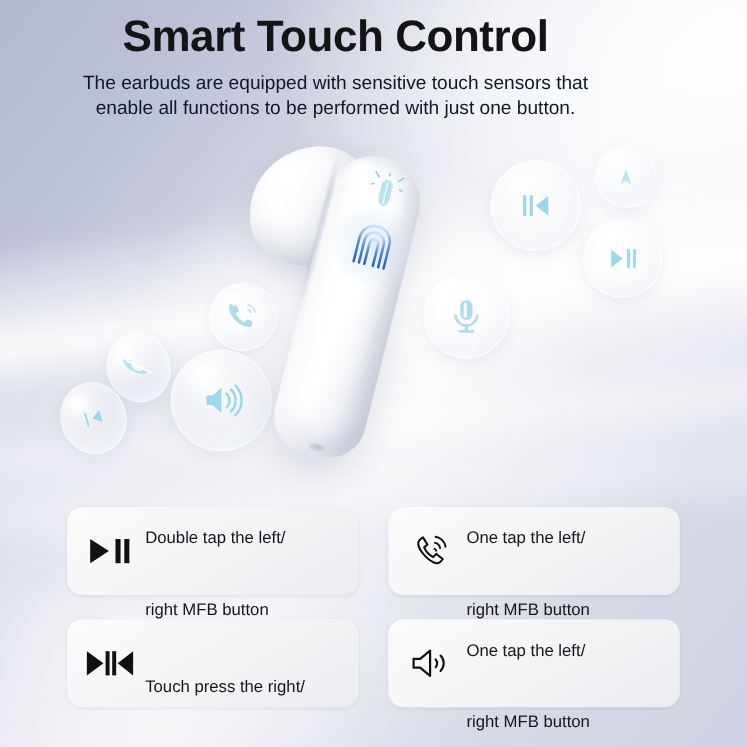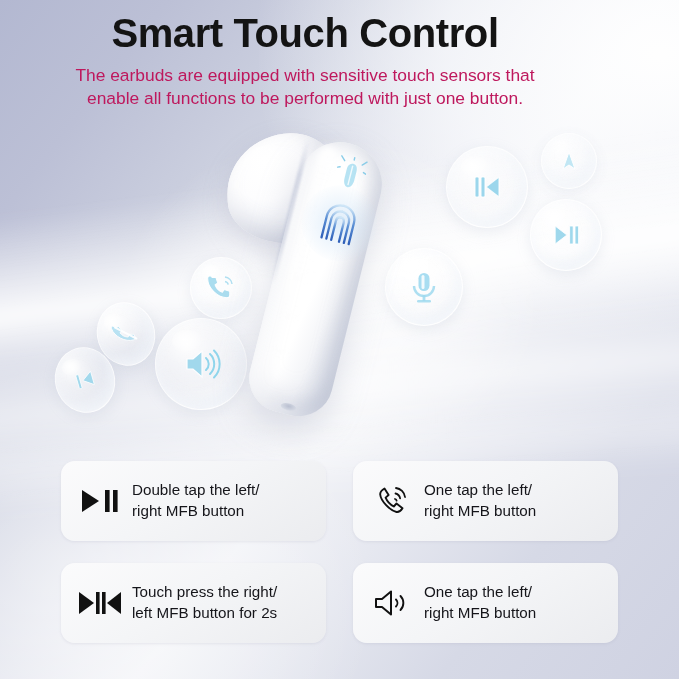--- a/index.html
+++ b/index.html
@@ -66,21 +66,21 @@
   }
 
   
   .header { position:absolute; top:0; left:0; width:610px; text-align:center; padding-top:12px; }
   .title {
     font-size:40px; font-weight:bold; color:#141414;
     letter-spacing:-0.4px; line-height:1.08;
   }
   .subtitle {
     margin-top:9px;
-    font-size:17.4px; color:#be185d; line-height:1.33;
+    font-size:17.4px; color:#0f172a; line-height:1.33;
     font-weight:400;
   }
   .subtitle span { display:block; }
 
   
   .product { position:absolute; left:232px; top:140px; width:210px; height:300px; }
   .earbud-wrap { position:absolute; inset:0; transform:rotate(14deg); transform-origin:50% 20%; }
 
   
   .bud-tip {
@@ -191,21 +191,21 @@
   .card-icon {
     width:46px; min-width:46px; height:46px;
     display:flex; align-items:center; justify-content:center;
     color:#121212;
   }
   .card-icon svg { display:block; }
   .card-text {
     font-size:15.2px; color:#15151a; line-height:1.35;
     margin-left:9px; font-weight:400;
   }
-  .card-text span { display:block; white-space:nowrap; }
+  .card-text span { display:block; white-space:nowrap;margin-top:44px; }
 </style>
 </head>
 <body>
 
 <div id="stage">
 
   <div class="bg-base"></div>
   <div class="bg-tr-light"></div>
   <div class="bg-bl-light"></div>
   <div class="glow-center"></div>
@@ -396,21 +396,20 @@
         <div class="card-icon">
           <svg width="46" height="26" viewBox="0 0 46 26">
             <path d="M2 2 L2 24 L17 13 Z" fill="#111111"></path>
             <rect x="19" y="2" width="3.6" height="22" fill="#111111"></rect>
             <rect x="25" y="2" width="3.6" height="22" fill="#111111"></rect>
             <path d="M44 2 L44 24 L30 13 Z" fill="#111111"></path>
           </svg>
         </div>
         <div class="card-text">
           <span>Touch press the right/</span>
-          <span>left MFB button for 2s</span>
         </div>
       </div>
 
       <div class="card">
         <div class="card-icon">
           <svg width="38" height="30" viewBox="0 0 38 30">
             <path d="M3 11 L9 11 L18 3.5 L18 26.5 L9 19 L3 19 Z" fill="none" stroke="#111111" stroke-width="2" stroke-linejoin="round"></path>
             <g fill="none" stroke="#111111" stroke-width="1.9" stroke-linecap="round">
               <path d="M23 11.5 a5 5 0 0 1 0 7"></path>
               <path d="M27.5 8 a10 10 0 0 1 0 14"></path>

